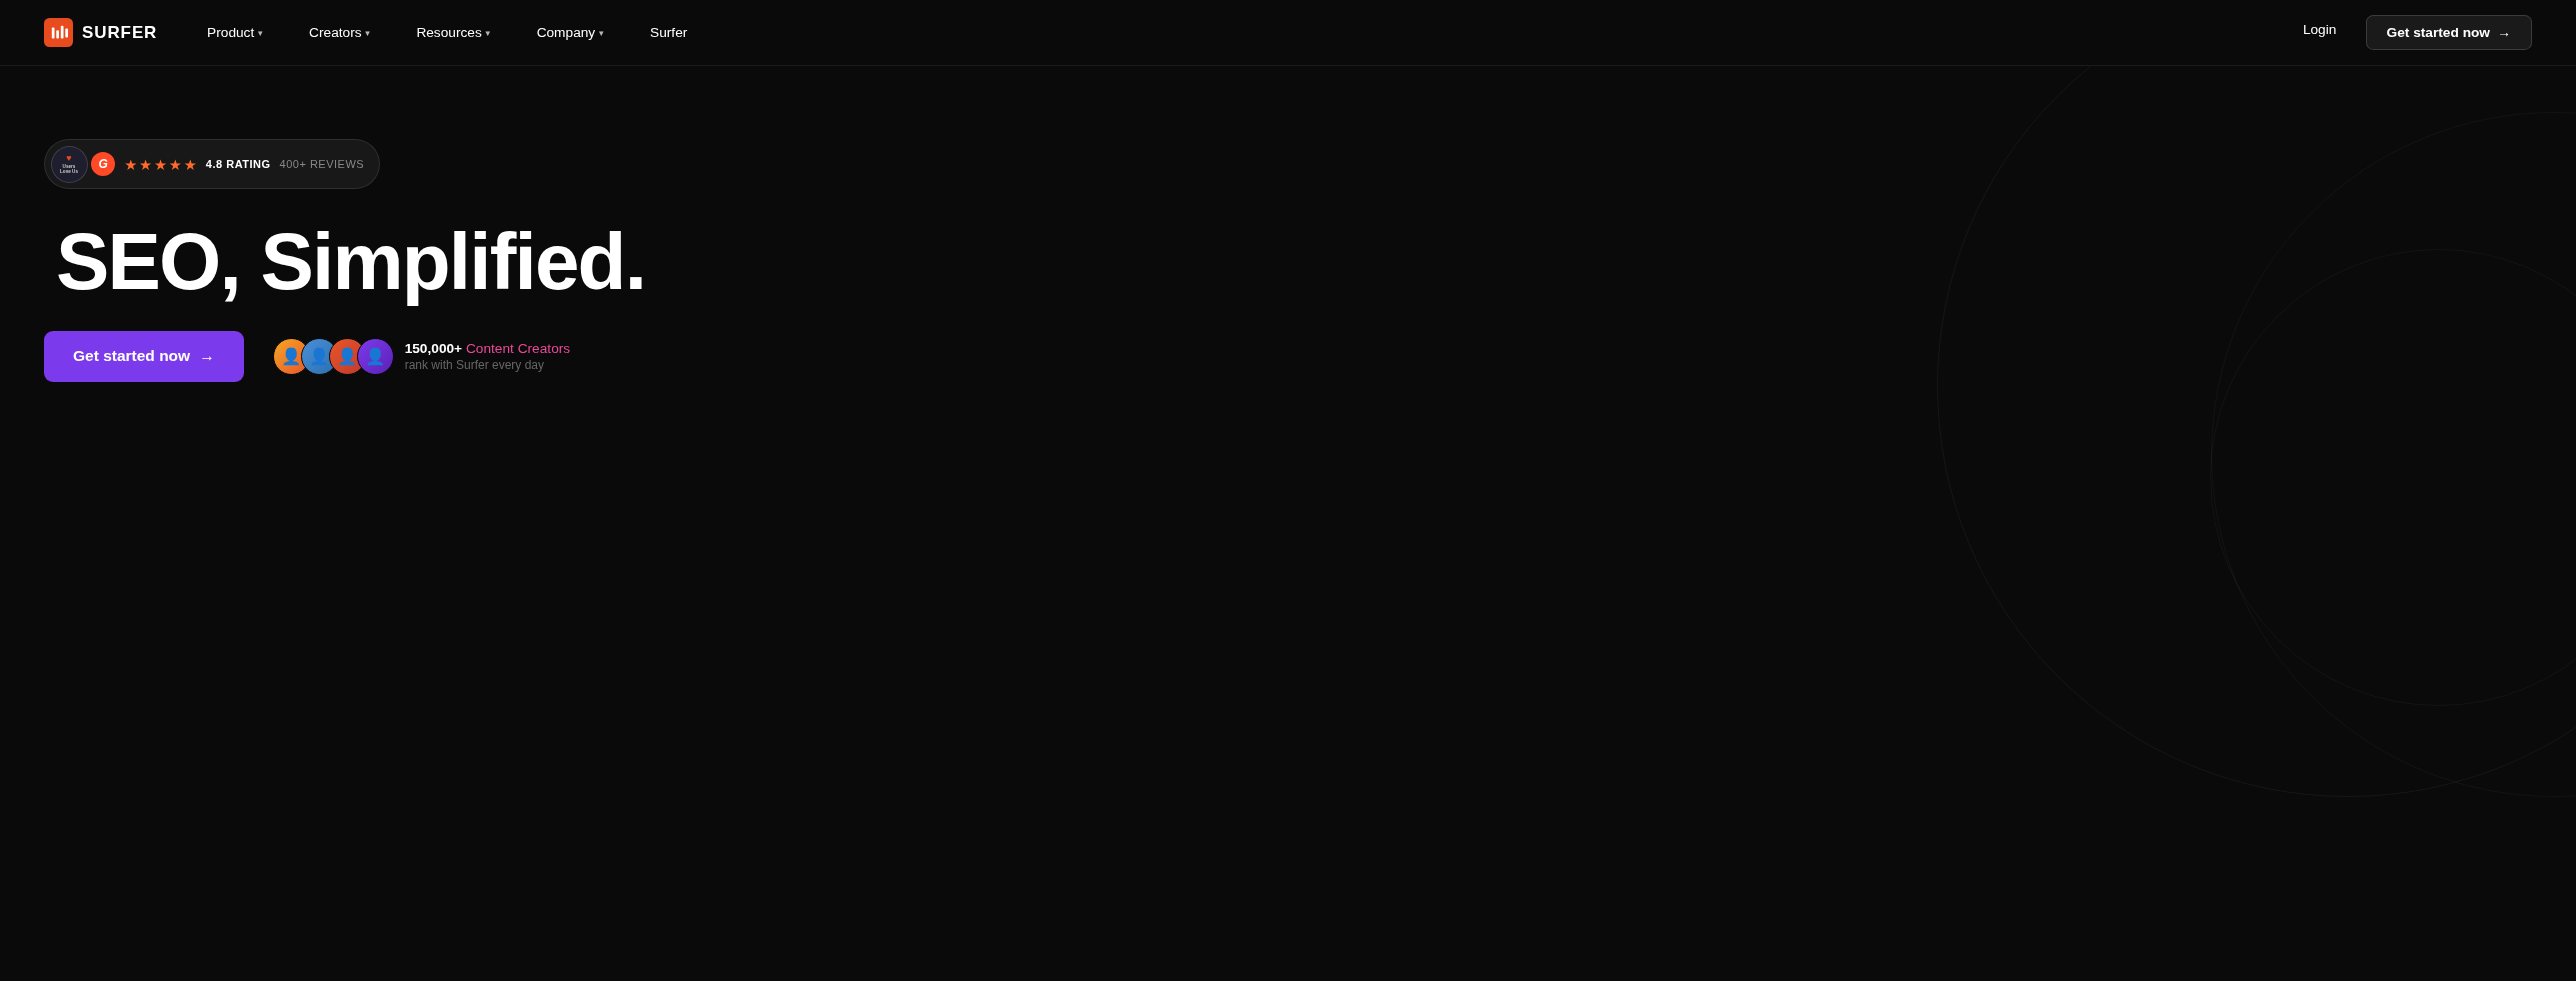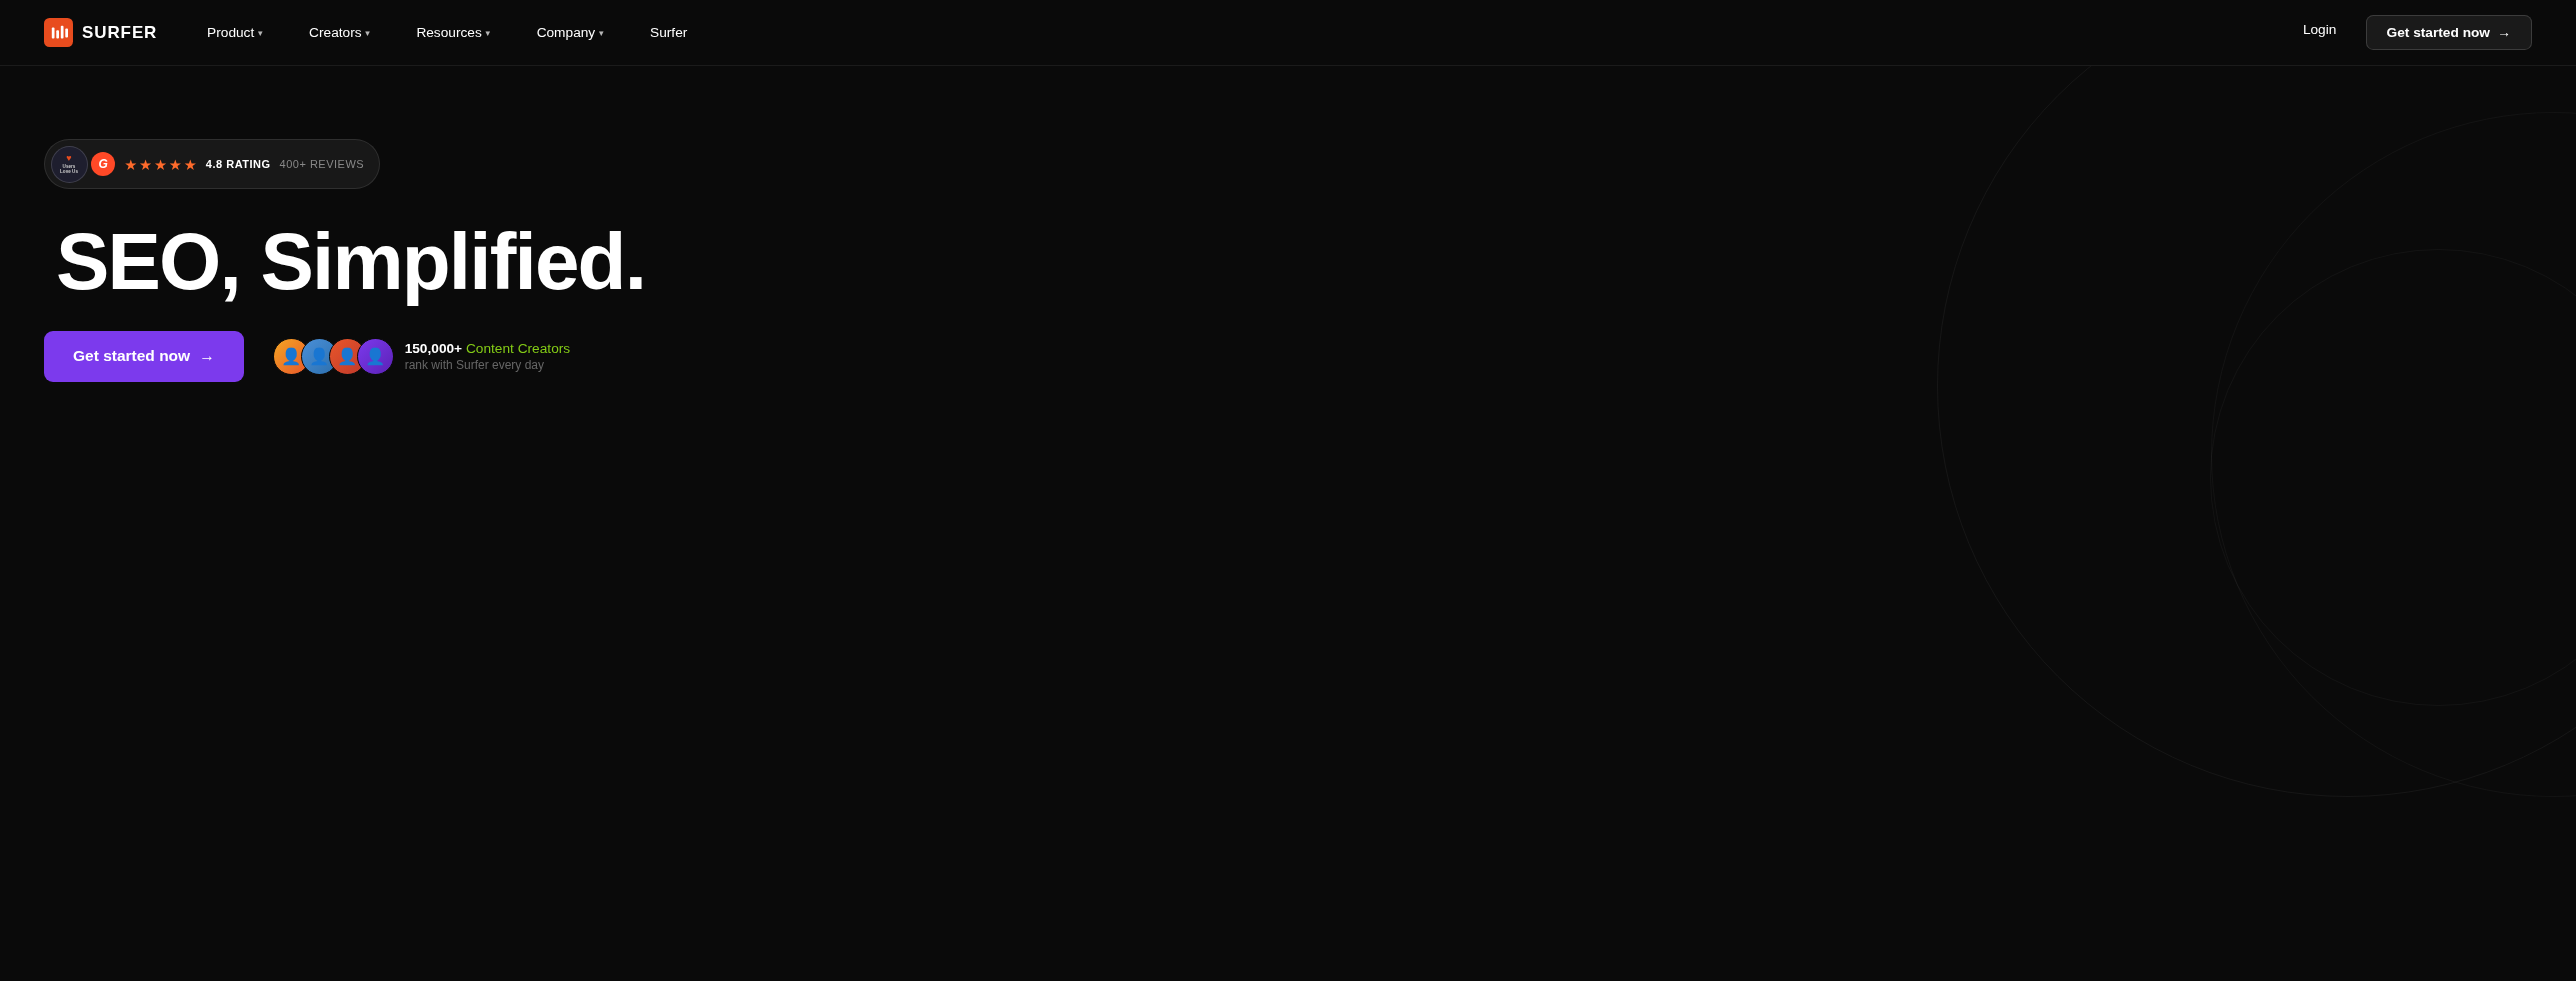--- a/index.html
+++ b/index.html
@@ -453,21 +453,21 @@
             <span class="avatar-face">👤</span>
           </div>
           <div class="avatar avatar-4">
             <span class="avatar-face">👤</span>
           </div>
         </div>
         <div class="social-proof-text">
           <span class="social-proof-number">
             <span class="highlight">150,000+</span>
             <span style="color:#888;font-weight:400;"> </span>
-            <span style="color:#84cc16;font-weight:400;">Content Creators</span>
+            <span style="color:#ec4899;font-weight:400;">Content Creators</span>
           </span>
           <span class="social-proof-desc">rank with Surfer every day</span>
         </div>
       </div>
     </div>
 
   </div>
 </section>
 
 

